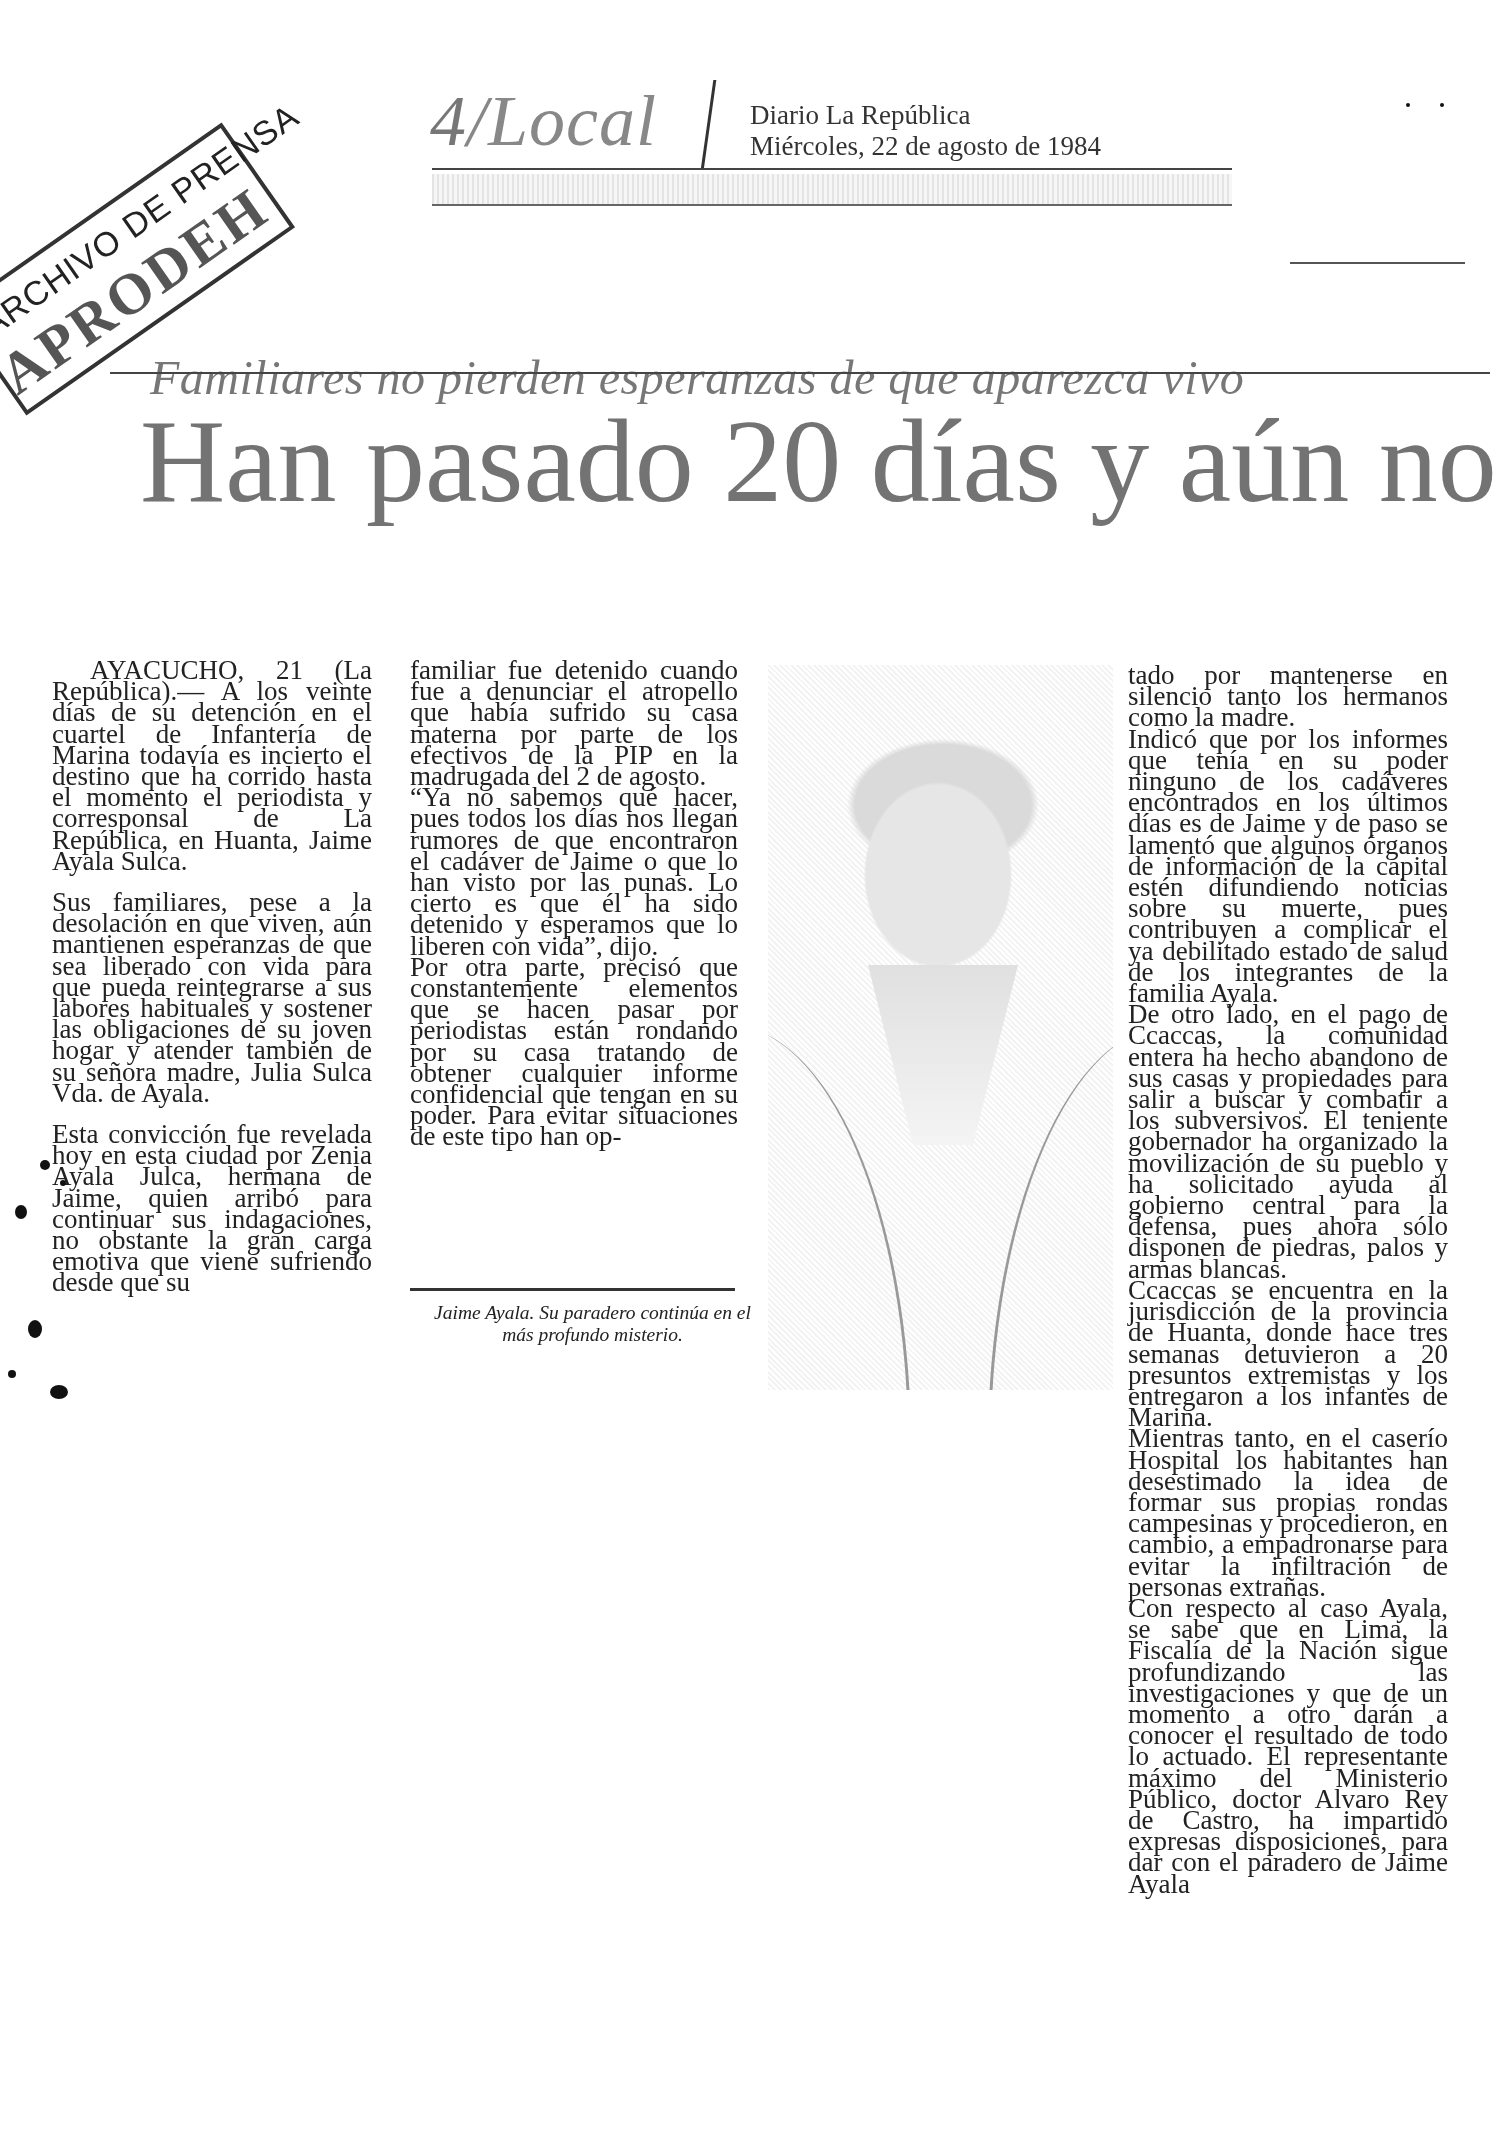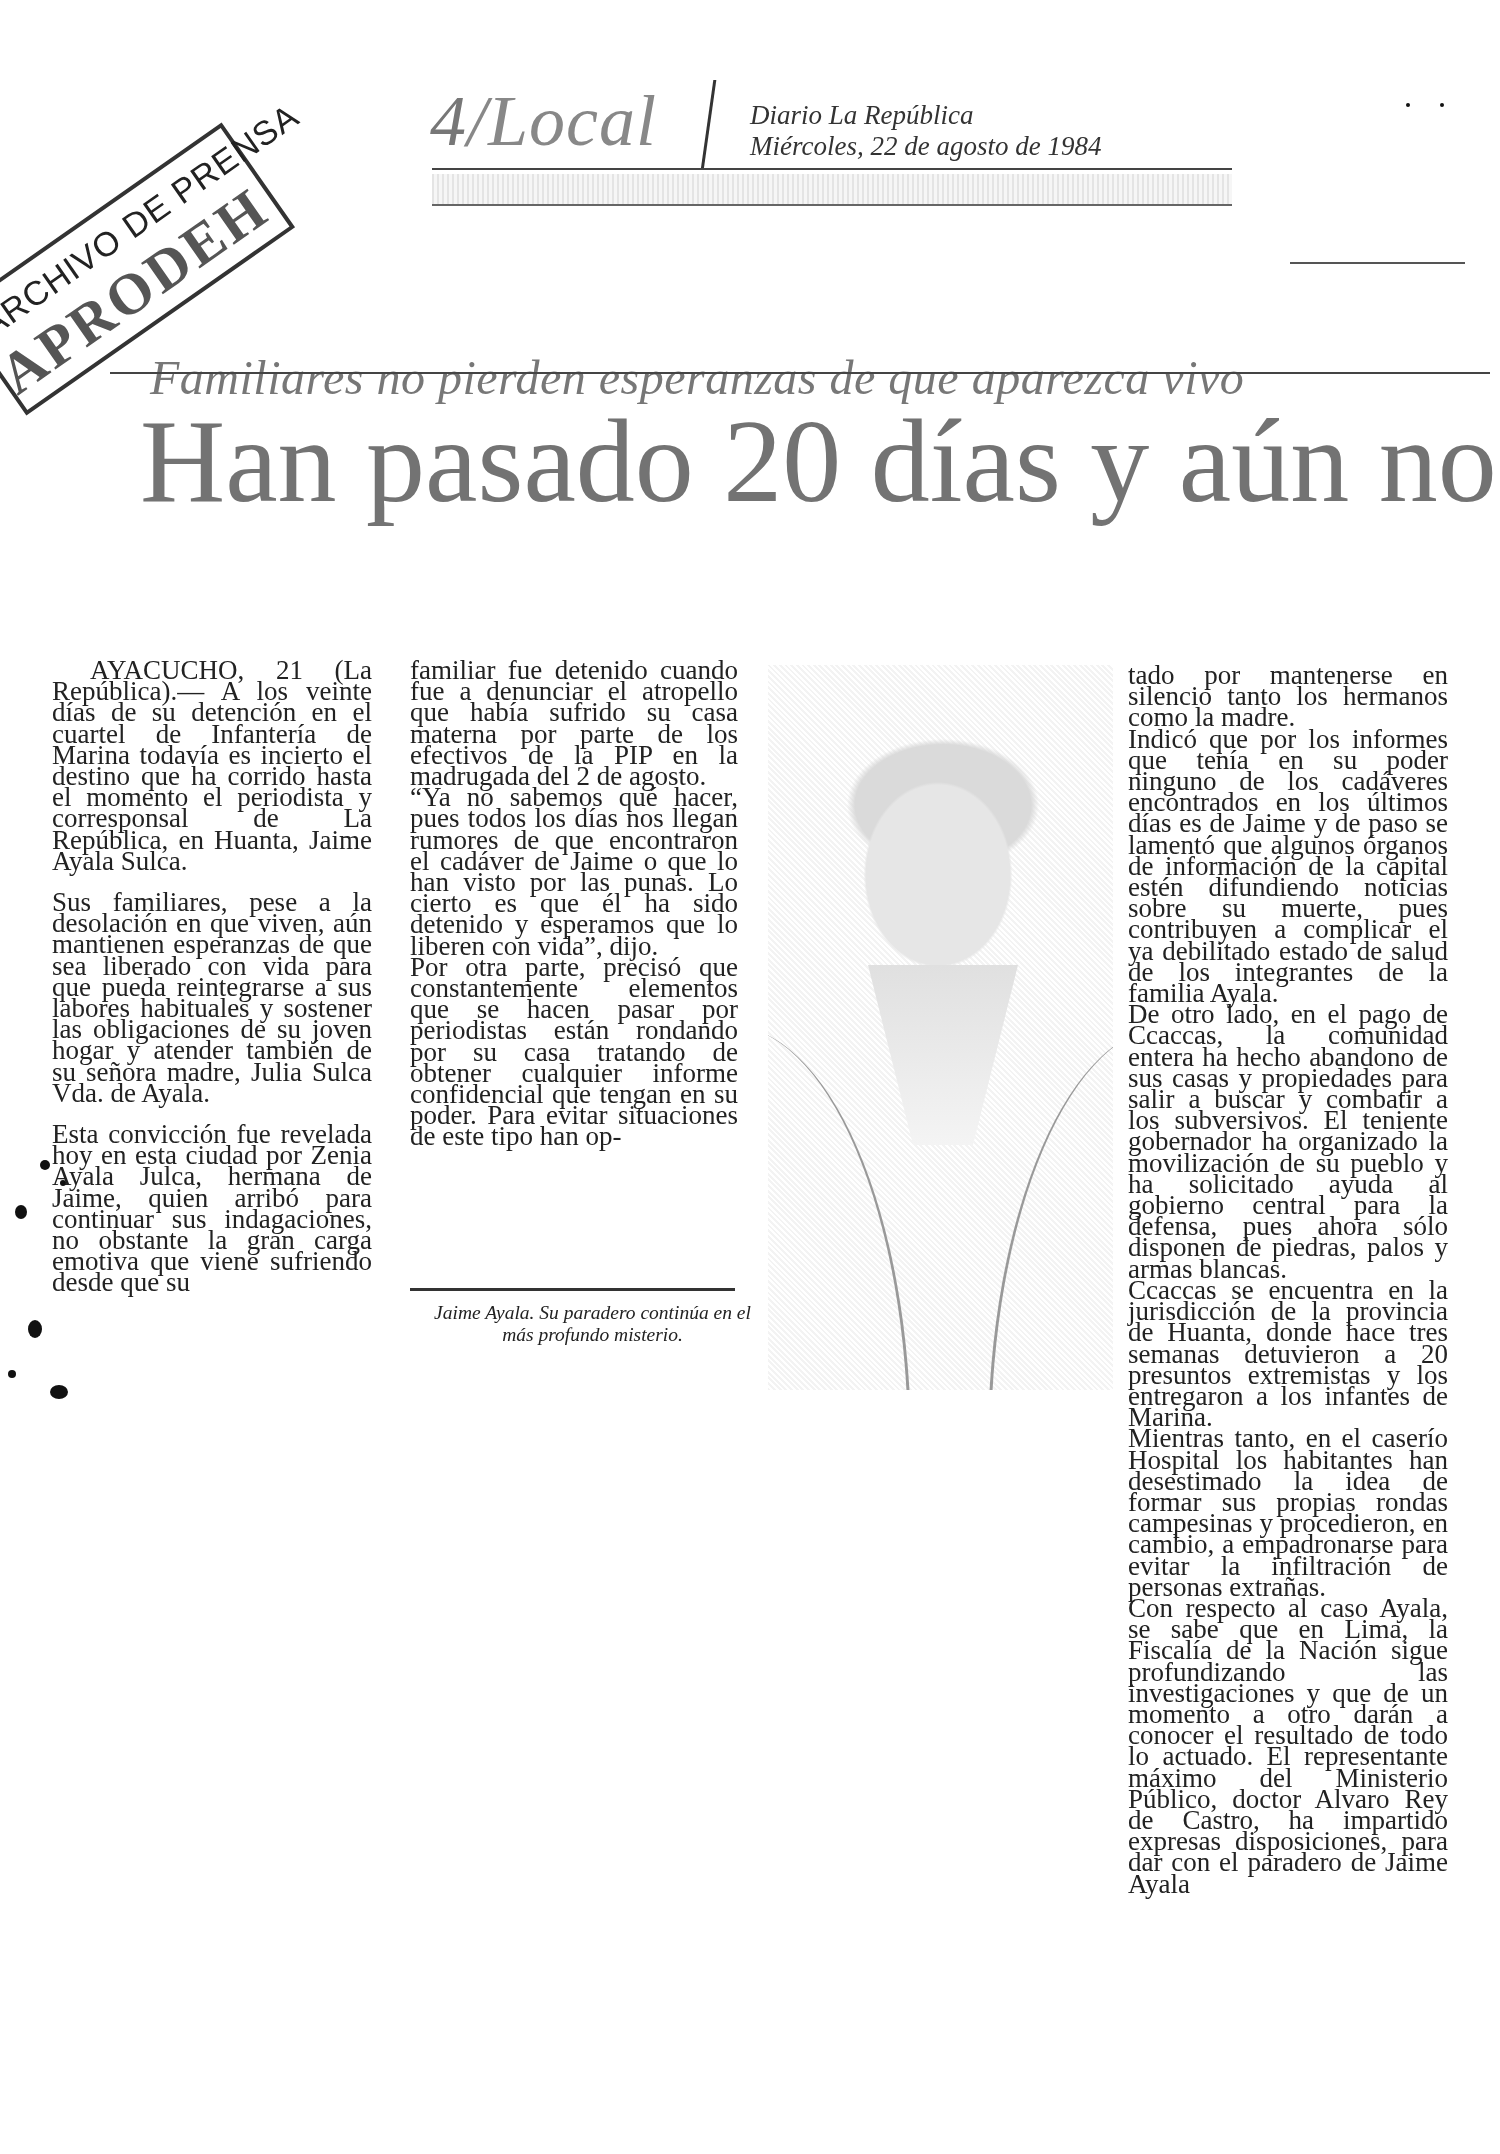--- a/index.html
+++ b/index.html
@@ -13,21 +13,21 @@
   .stamp-line1 { position:absolute; left:12px; top:10px; font-family:"Liberation Sans",sans-serif;
                  font-size:34px; letter-spacing:1px; color:#222; white-space:nowrap; }
   .stamp-line2 { position:absolute; left:0px; top:50px; font-family:"Liberation Serif",serif;
                  font-weight:bold; font-size:58px; letter-spacing:3px; color:#555; white-space:nowrap; }
 
   
   .section-tag { left:430px; top:85px; font-family:"Liberation Serif",serif; font-style:italic;
                  font-size:72px; color:#888; letter-spacing:1px; line-height:1; white-space:nowrap; }
   .section-num { color:#777; }
   .header-divider { left:707px; top:80px; width:3px; height:90px; background:#333; transform:skewX(-8deg); }
-  .paper-name { left:750px; top:100px; font-family:"Liberation Serif",serif; font-style:italic;
+  .paper-name { left:750px; top:100px; font-family:"Liberation Serif",serif; 
                 font-size:27px; color:#333; line-height:1.15; }
   .header-rule { left:432px; top:168px; width:800px; height:2px; background:#444; }
   .header-band { left:432px; top:174px; width:800px; height:30px;
                  background:repeating-linear-gradient(90deg,#e4e4e4 0 2px,#f6f6f6 2px 5px); border-bottom:2px solid #666; }
   .right-rule { left:1290px; top:262px; width:175px; height:2px; background:#555; }
 
   
   .kicker { left:150px; top:302px; font-family:"Liberation Serif",serif; font-style:italic;
             font-size:48px; color:#777; white-space:nowrap; letter-spacing:0.5px;margin-top:48px; }
   .kicker-rule { left:110px; top:372px; width:1380px; height:2px; background:#444; }

